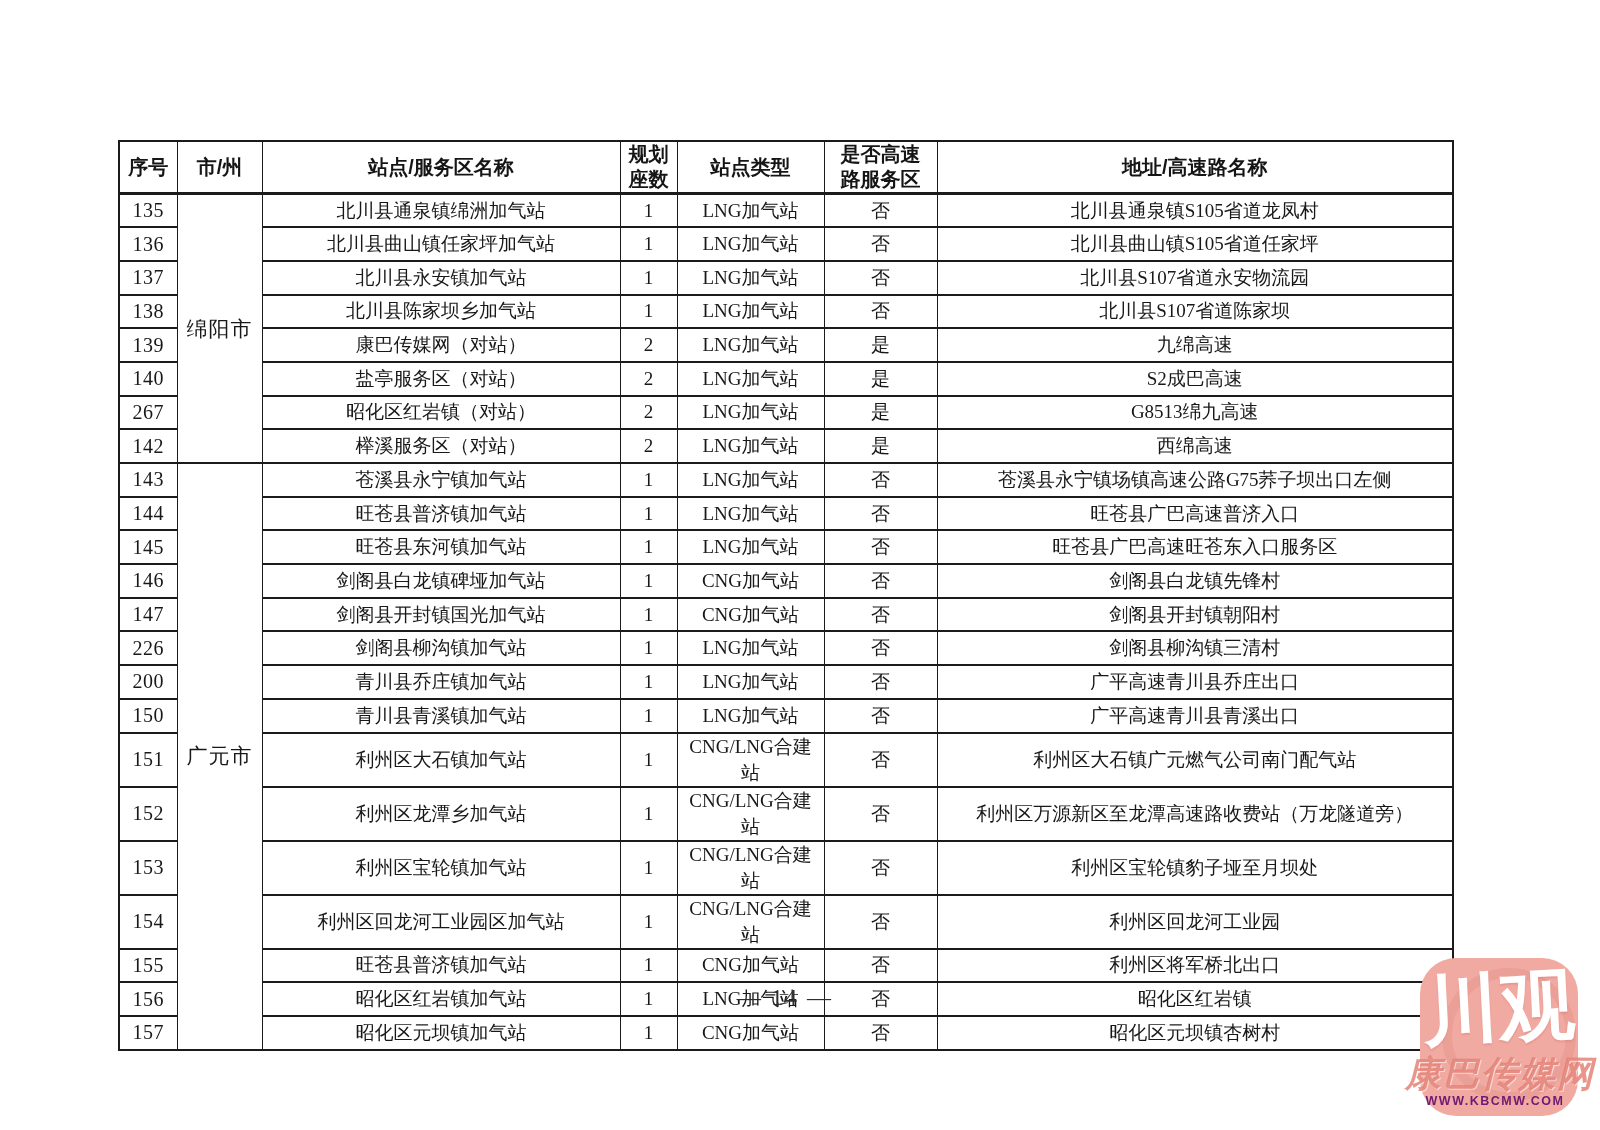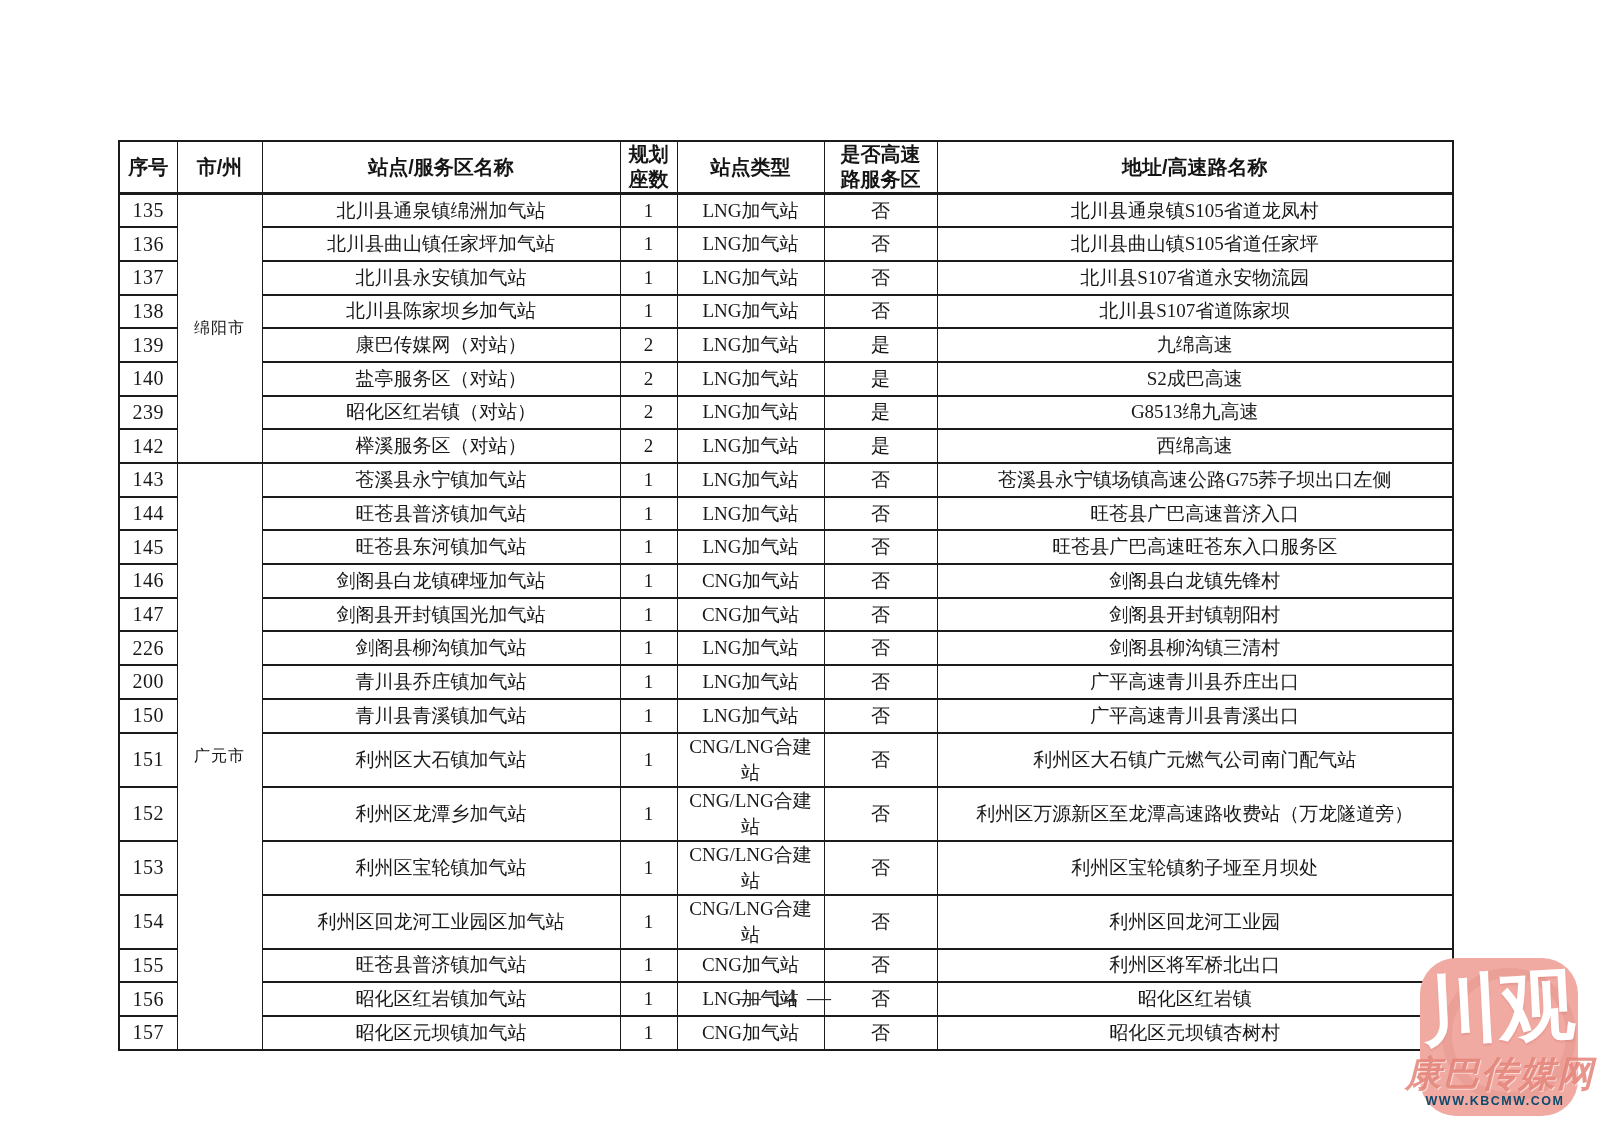--- a/index.html
+++ b/index.html
@@ -22,21 +22,21 @@
   }
   thead tr{height:52px;}
   thead th{
     font-family:"Liberation Sans","DejaVu Sans",sans-serif;
     font-weight:700;font-size:20px;line-height:1.25;
     white-space:pre-line;border-bottom-width:3px;color:#151515;
   }
   tbody tr{height:33.7px;}
   tbody td{font-size:19px;color:#181818;}
   td.serial{font-size:20px;letter-spacing:0.5px;font-family:Liberation Serif, serif;}
-  td.city{font-size:16px;letter-spacing:1px;}
+  td.city{font-size:21px;letter-spacing:1px;}
   td.count{font-size:19px;}
   
   .page-number{
     position:absolute;left:118px;width:1334px;top:984px;
     text-align:center;font-size:24px;color:#2e2e2e;letter-spacing:2px;
   }
   
   .watermark{
     position:absolute;left:1420px;top:958px;width:158px;height:158px;
     border-radius:36px;background:#f1aaa2;
@@ -55,21 +55,21 @@
     position:absolute;left:-26px;top:92px;width:212px;text-align:center;
     font-size:36px;font-weight:700;font-style:italic;letter-spacing:2px;
     color:rgba(226,122,111,0.80);
     text-shadow:1px 1px 0 rgba(255,255,255,0.55);
     white-space:nowrap;
   }
   .wm-url{
     position:absolute;left:0;right:8px;top:136px;text-align:center;
     font-family:"Liberation Sans","DejaVu Sans",sans-serif;
     font-size:12.5px;font-weight:700;letter-spacing:1.5px;
-    color:#0c4a6e;white-space:nowrap;
+    color:#701a75;white-space:nowrap;
   }
 </style>
 </head>
 <body>
 
 <table class="stations">
   <colgroup>
     <col style="width:58px">
       <col style="width:85px">
       <col style="width:358px">
@@ -135,21 +135,21 @@
       </tr>
       <tr>
         <td class="serial">140</td>
         <td>盐亭服务区（对站）</td>
         <td class="count">2</td>
         <td>LNG加气站</td>
         <td>是</td>
         <td>S2成巴高速</td>
       </tr>
       <tr>
-        <td class="serial">239</td>
+        <td class="serial">267</td>
         <td>昭化区红岩镇（对站）</td>
         <td class="count">2</td>
         <td>LNG加气站</td>
         <td>是</td>
         <td>G8513绵九高速</td>
       </tr>
       <tr>
         <td class="serial">142</td>
         <td>榉溪服务区（对站）</td>
         <td class="count">2</td>

